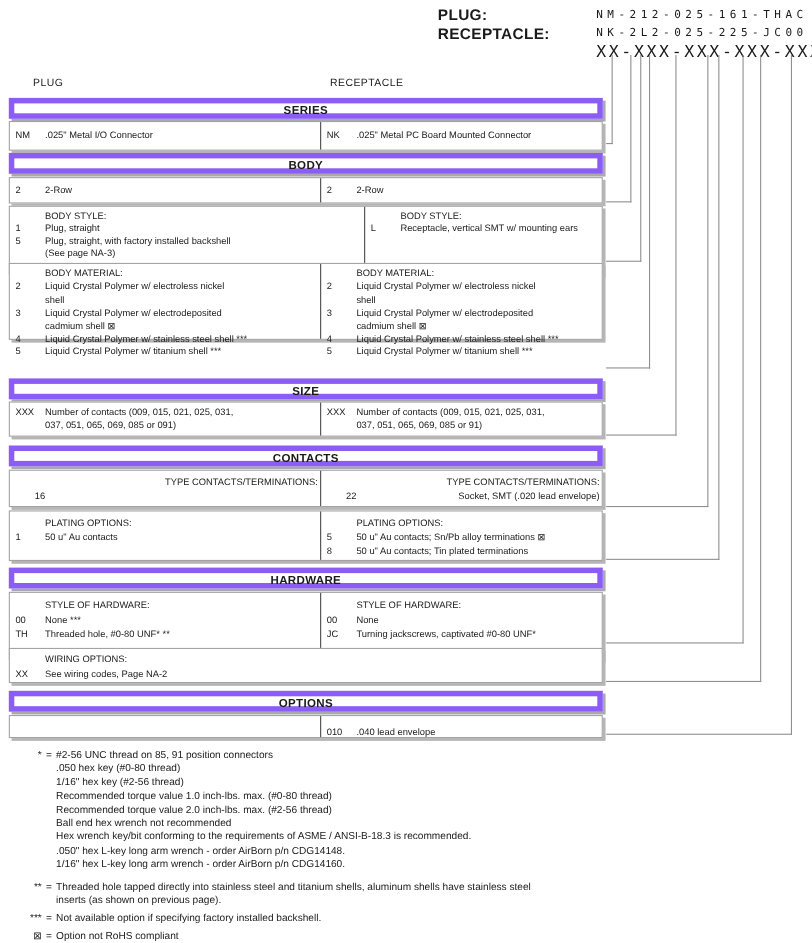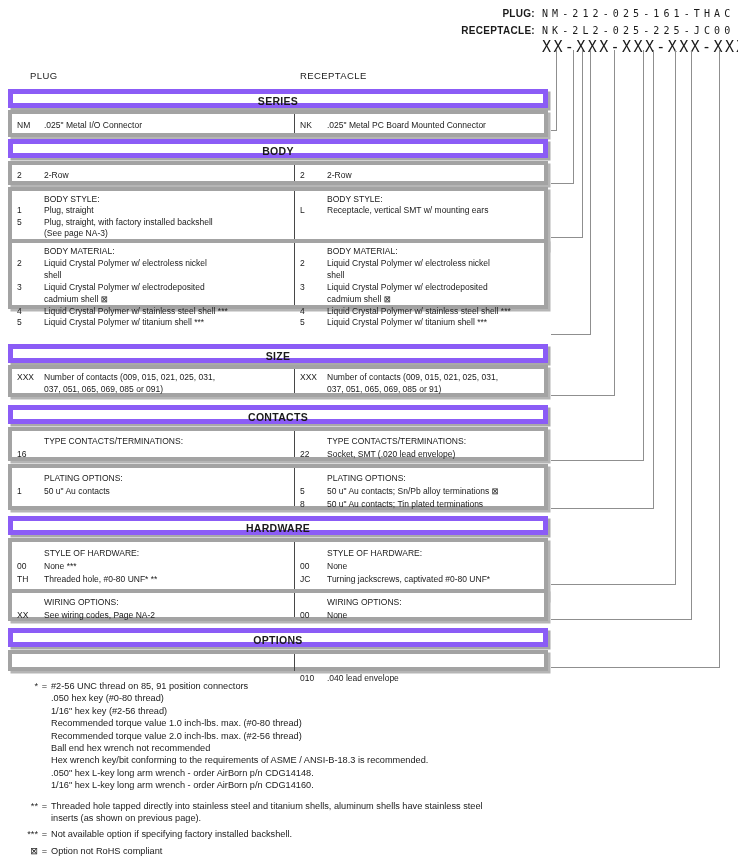--- a/index.html
+++ b/index.html
@@ -3,36 +3,36 @@
 <meta charset="utf-8">
 <style>
   html,body { margin:0; padding:0; background:#ffffff; }
   .page {
     position:relative; width:738px; height:857px; background:#ffffff;
     font-family:"Liberation Sans", sans-serif; color:#1a1a1a; overflow:hidden;
   }
   
   .pn { position:absolute; left:398px; top:5px; }
   .pn-row { display:flex; height:17px; line-height:17px; }
-  .pn-label { width:137px; text-align:right; font-weight:bold; font-size:10px; letter-spacing:0.3px; }
+  .pn-label { width:137px; text-align:left; font-weight:bold; font-size:14px; letter-spacing:0.3px; }
   .pn-value { margin-left:7px; font-family:"DejaVu Sans Mono", monospace; font-size:10px; letter-spacing:4.1px; white-space:nowrap; }
   .pn-mask  { margin-left:7px; font-family:"DejaVu Sans Mono", monospace; font-size:15px; letter-spacing:2.4px; white-space:nowrap; }
   
   .col-label { position:absolute; top:70px; font-size:9.5px; letter-spacing:0.4px; }
   
   .sec-hdr {
     position:absolute; left:8px; width:540px; height:19px; box-sizing:border-box;
     border:5px solid #8b5cf6; box-shadow:2.5px 2.5px 0 #a9a9a9;
     text-align:center; font-weight:bold; font-size:10.5px; line-height:15px; letter-spacing:0.3px;
     background:#fff;
   }
   
   .sec-box {
     position:absolute; left:8px; width:540px; box-sizing:border-box;
-    border:4px solid #a3a3a3; box-shadow:2.5px 2.5px 0 #b5b5b5;
+    border:1px solid #a3a3a3; box-shadow:2.5px 2.5px 0 #b5b5b5;
     display:flex; font-size:8.5px; background:#fff;
   }
   .col-l { width:282px; flex:0 0 282px; }
   .col-r { flex:1; border-left:1px solid #474747; }
   .row { display:flex; }
   .code { flex:0 0 27px; padding-left:5px; white-space:nowrap; }
   .desc { flex:1; padding-right:2px; white-space:pre-line; }
   
   .leader { position:absolute; border-right:1px solid #8f8f8f; border-bottom:1px solid #8f8f8f; }
   
@@ -101,21 +101,21 @@
       </div>
     </div>
     <div class="col-r" style="padding-top:5px">
       <div class="row">
         <span class="code">2</span>
         <span class="desc">2-Row</span>
       </div>
     </div>
   </div>
 
-  <div class="sec-box" style="top:187px; height:63px; line-height:11.3px;">
+  <div class="sec-box" style="top:187px; height:63px; line-height:11.3px;gap:40px;">
     <div class="col-l" style="padding-top:3px">
       <div class="row">
         <span class="code"></span>
         <span class="desc">BODY STYLE:</span>
       </div>
       <div class="row">
         <span class="code">1</span>
         <span class="desc">Plug, straight</span>
       </div>
       <div class="row">
@@ -199,21 +199,21 @@
     <div class="col-r" style="padding-top:3px">
       <div class="row">
         <span class="code">XXX</span>
         <span class="desc">Number of contacts (009, 015, 021, 025, 031,
 037, 051, 065, 069, 085 or 91)</span>
       </div>
     </div>
   </div>
 
   <div class="sec-hdr" style="top:405px">CONTACTS</div>
-  <div class="sec-box" style="top:427px; height:34px; line-height:12.5px;">
+  <div class="sec-box" style="top:427px; height:34px; line-height:12.5px;text-align:right;">
     <div class="col-l" style="padding-top:4px">
       <div class="row">
         <span class="code"></span>
         <span class="desc">TYPE CONTACTS/TERMINATIONS:</span>
       </div>
       <div class="row">
         <span class="code">16</span>
       </div>
     </div>
     <div class="col-r" style="padding-top:4px">
@@ -280,21 +280,21 @@
         <span class="code">00</span>
         <span class="desc">None</span>
       </div>
       <div class="row">
         <span class="code">JC</span>
         <span class="desc">Turning jackscrews, captivated #0-80 UNF*</span>
       </div>
     </div>
   </div>
 
-  <div class="sec-box" style="top:589px; height:32px; line-height:13px;">
+  <div class="sec-box" style="top:589px; height:32px; line-height:13px;flex-direction:column;">
     <div class="col-l" style="padding-top:3px">
       <div class="row">
         <span class="code"></span>
         <span class="desc">WIRING OPTIONS:</span>
       </div>
       <div class="row">
         <span class="code">XX</span>
         <span class="desc">See wiring codes, Page NA-2</span>
       </div>
     </div>
@@ -306,21 +306,21 @@
       <div class="row">
         <span class="code">00</span>
         <span class="desc">None</span>
       </div>
     </div>
   </div>
 
   <div class="sec-hdr" style="top:628px">OPTIONS</div>
   <div class="sec-box" style="top:650px; height:21px; line-height:14px;">
     <div class="col-l" style="padding-top:3px"></div>
-    <div class="col-r" style="padding-top:17px">
+    <div class="col-r" style="padding-top:7px">
       <div class="row">
         <span class="code">010</span>
         <span class="desc">.040 lead envelope</span>
       </div>
     </div>
   </div>
 
   <div class="footnotes">
     <div class="fn">
       <span class="fn-marker">*</span>

